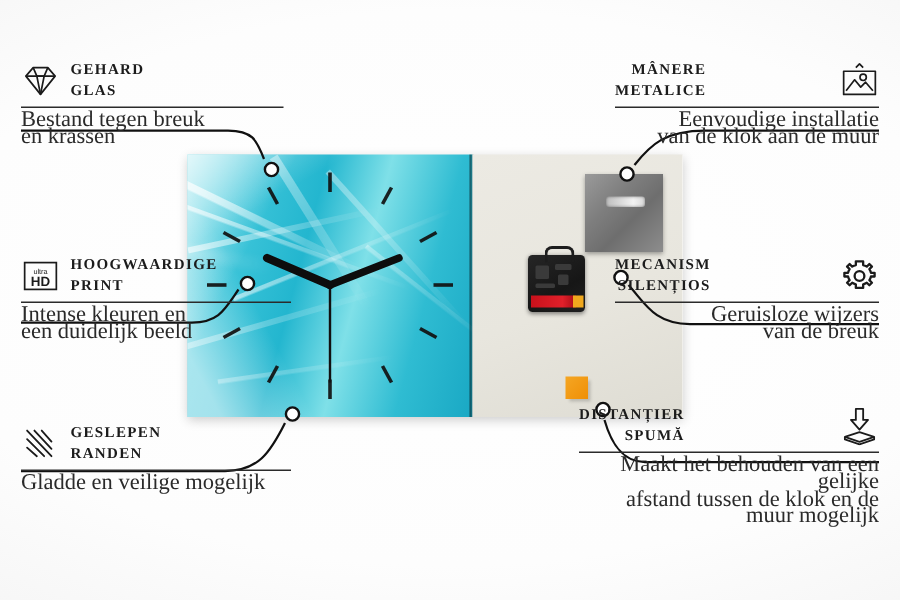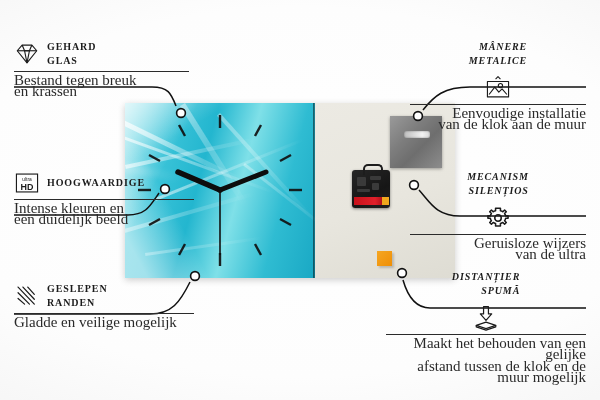--- a/index.html
+++ b/index.html
@@ -12,21 +12,21 @@
     position:relative;width:600px;height:400px;
     background:
       radial-gradient(ellipse 140% 110% at 50% 48%, #ffffff 0%, #fdfdfd 42%, #f2f2f2 72%, #e9e9e9 100%);
   }
   
   #wires{position:absolute;left:0;top:0;width:600px;height:400px;}
 
   
   .feat{position:absolute;}
   .feat .head{display:flex;align-items:center;gap:7px;}
-  .feat.right .head{flex-direction:column;justify-content:space-between;font-style:italic;}
+  .feat.right .head{justify-content:space-between;}
   .title{
     font-family:"Liberation Serif", serif;
     font-weight:700;letter-spacing:.9px;
     font-size:10px;line-height:14px;color:#1b1b1b;
     text-transform:uppercase;
   }
   .rule{height:1px;background:#2b2b2b;margin:3px 0 3px 0;}
   .sub{
     font-family:"Liberation Serif", serif;
     font-size:15px;line-height:11.4px;color:#2a2a2a;
@@ -194,20 +194,21 @@
 
   <div class="feat left" style="left:14px;top:170px;width:180px;">
     <div class="head">
       <svg class="ico" viewBox="0 0 32 32">
         <rect x="3" y="5" width="26" height="22" fill="none" stroke="#1b1b1b" stroke-width="1.4"></rect>
         <text x="16" y="14" font-family="Liberation Sans, sans-serif" font-size="6" fill="#1b1b1b" text-anchor="middle">ultra</text>
         <text x="16" y="24" font-family="Liberation Sans, sans-serif" font-size="11" font-weight="bold" fill="#1b1b1b" text-anchor="middle">HD</text>
       </svg>
       <div>
         <div class="title">HOOGWAARDIGE</div>
+        <div class="title">PRINT</div>
       </div>
     </div>
     <div class="rule"></div>
     <div class="sub">Intense kleuren en</div>
     <div class="sub">een duidelijk beeld</div>
   </div>
 
   <div class="feat left" style="left:14px;top:282px;width:180px;">
     <div class="head">
       <svg class="ico" viewBox="0 0 32 32">
@@ -256,21 +257,21 @@
       </div>
       <svg class="ico" viewBox="0 0 32 32">
         <g fill="none" stroke="#1b1b1b" stroke-width="1.9" stroke-linecap="round" stroke-linejoin="round">
           <path d="M16,4 l3,0 0,3 a9,9 0 0 1 3,1.3 l2.1,-2.1 2.1,2.1 -2.1,2.1 a9,9 0 0 1 1.3,3 l3,0 0,3 -3,0 a9,9 0 0 1 -1.3,3 l2.1,2.1 -2.1,2.1 -2.1,-2.1 a9,9 0 0 1 -3,1.3 l0,3 -3,0 -3,0 0,-3 a9,9 0 0 1 -3,-1.3 l-2.1,2.1 -2.1,-2.1 2.1,-2.1 a9,9 0 0 1 -1.3,-3 l-3,0 0,-3 3,0 a9,9 0 0 1 1.3,-3 l-2.1,-2.1 2.1,-2.1 2.1,2.1 a9,9 0 0 1 3,-1.3 l0,-3 z"></path>
           <circle cx="16" cy="16" r="4"></circle>
         </g>
       </svg>
     </div>
     <div class="rule"></div>
     <div class="sub">Geruisloze wijzers</div>
-    <div class="sub">van de ultra</div>
+    <div class="sub">van de breuk</div>
   </div>
 
   <div class="feat right" style="left:386px;top:270px;width:200px;">
     <div class="head">
       <div>
         <div class="title">DISTANȚIER</div>
         <div class="title">SPUMĂ</div>
       </div>
       <svg class="ico" viewBox="0 0 32 32">
         <g fill="none" stroke="#1b1b1b" stroke-width="1.5" stroke-linejoin="round">

